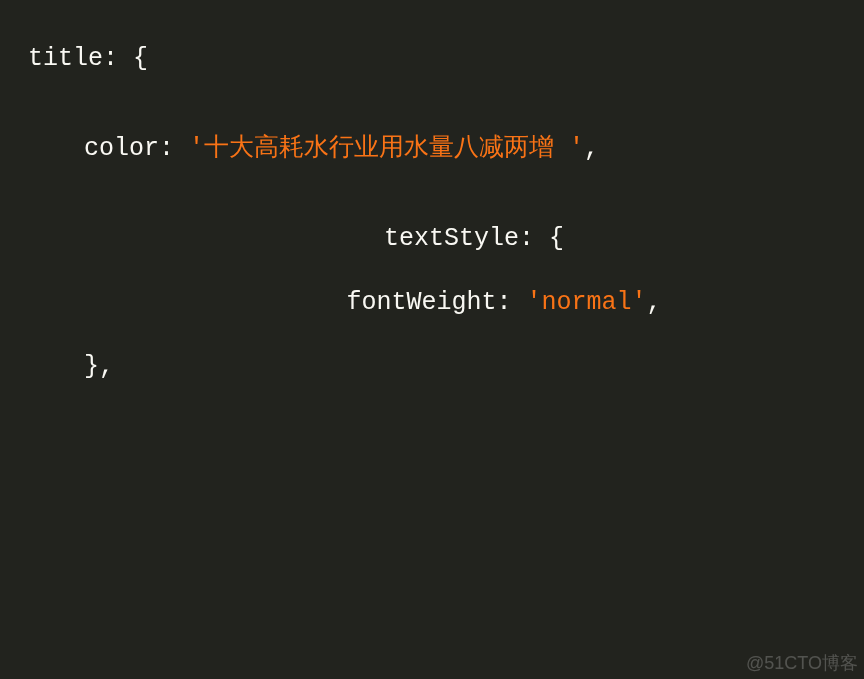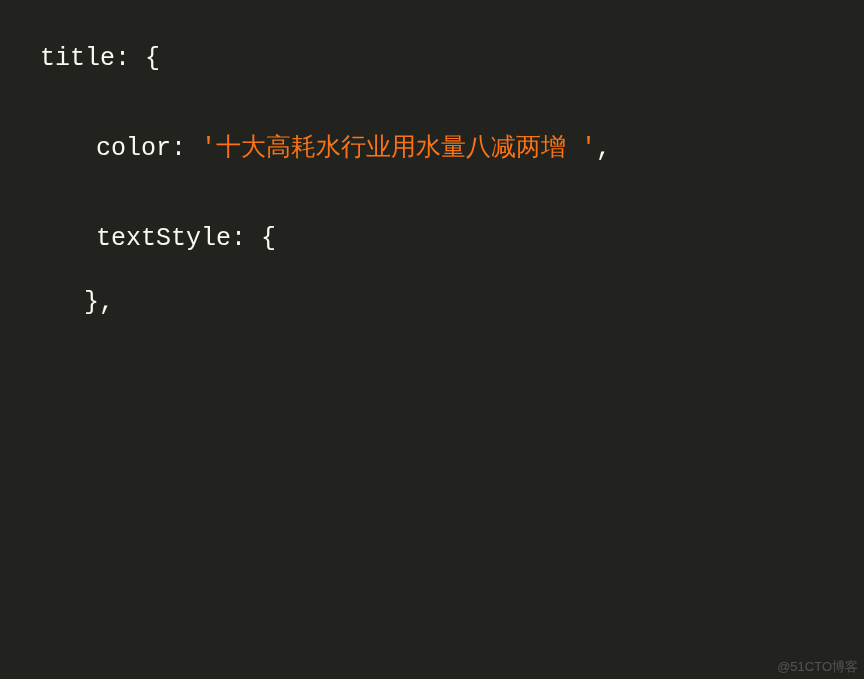--- a/index.html
+++ b/index.html
@@ -17,40 +17,42 @@
   .code-container {
     padding: 14px 0 0 28px;
     white-space: pre;
   }
   .line {
     margin-bottom: 30px;
     display: block;
   }
   .line.tight {
     margin-bottom: 4px;
+    text-align: center;
   }
-  .key { color: #f9f8f3; margin-left: 12px; }
+  .key { color: #f9f8f3; }
   .punct { color: #f9f8f3; }
   .string { color: #f97316; }
   .indent1 { padding-left: 56px; }
   .indent2 { padding-left: 116px; }
   .watermark {
     position: absolute;
     right: 6px;
     bottom: 4px;
     color: rgba(255,255,255,0.22);
     font-family: sans-serif;
-    font-size: 13px;
+    font-size: 18px;
   }
 </style>
 </head>
 <body>
 
 <div class="code-container">
 <span class="line"><span class="key">title:</span><span class="punct"> </span><span class="punct">{</span></span>
 <span class="line indent1"><span class="key">color:</span><span class="punct"> </span><span class="string">'十大高耗水行业用水量八减两增 '</span><span class="punct">,</span></span>
 <span class="line tight indent1"><span class="key">textStyle:</span><span class="punct"> </span><span class="punct">{</span></span>
+<span class="line tight indent2"><span class="key">fontWeight:</span><span class="punct"> </span><span class="string">'normal'</span><span class="punct">,</span></span>
 <span class="line indent1"><span class="punct">},</span></span>
 
 
 </div>
 
 <div class="watermark">@51CTO博客</div>
 
 </body></html>

